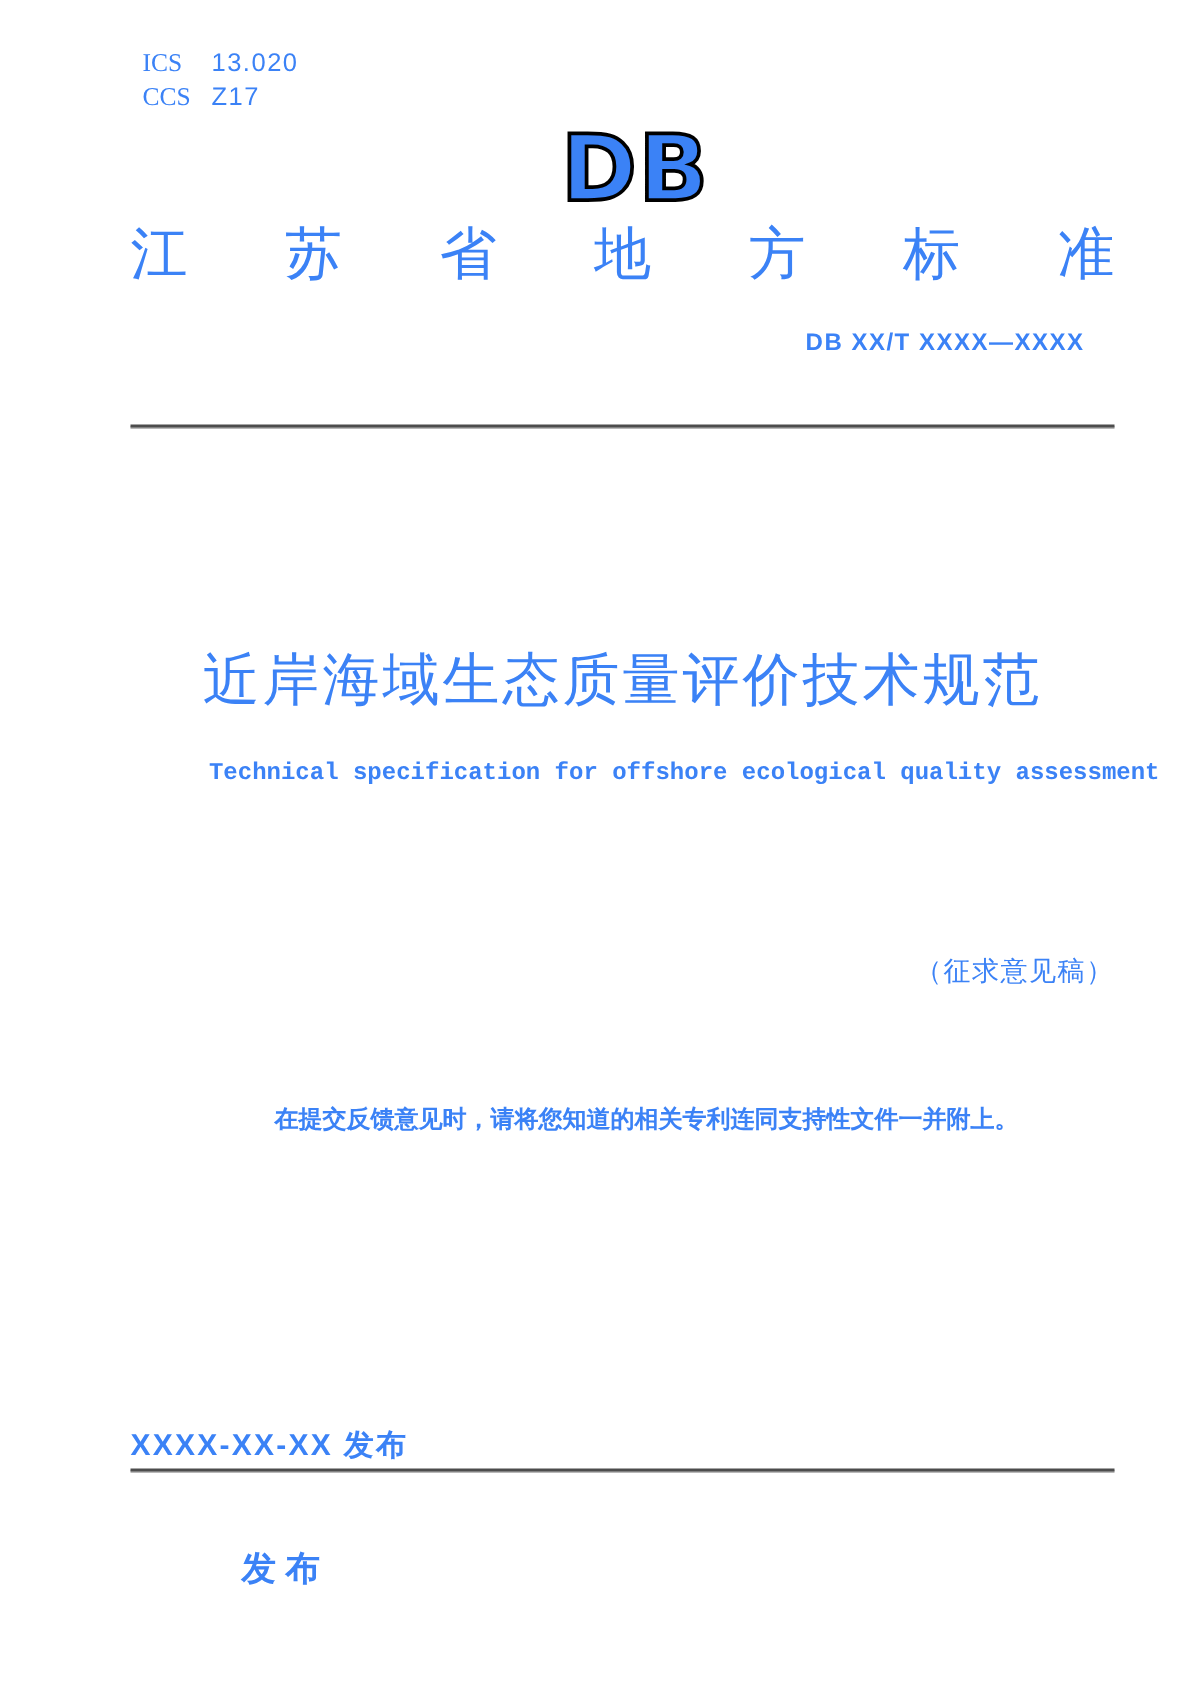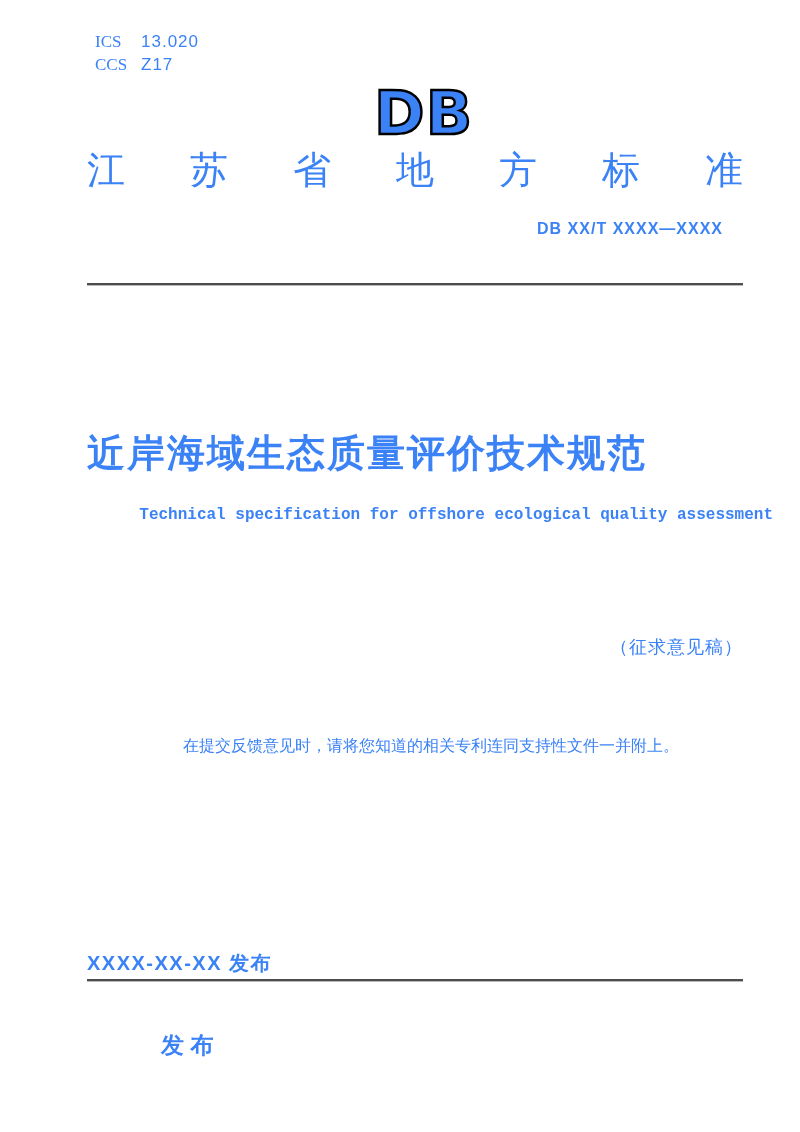--- a/index.html
+++ b/index.html
@@ -77,23 +77,23 @@
     box-shadow: 0 1px 0 #b9b9b9;
   }
   .rule-top { top: 283px; }
   .rule-bottom { top: 979px; }
 
   .title-cn {
     position: absolute;
     left: 87px;
     top: 428px;
     width: 656px;
-    text-align: left;
+    text-align: center;
     font-size: 38px;
-    font-weight: bold;
+    font-weight: normal;
     letter-spacing: 2px;
   }
 
   .title-en {
     position: absolute;
     left: 57px;
     top: 506px;
     width: 716px;
     text-align: right;
     font-family: "Liberation Mono", "DejaVu Sans Mono", monospace;
@@ -117,21 +117,21 @@
 
   .patent-note {
     position: absolute;
     left: 87px;
     top: 736px;
     width: 656px;
     text-align: center;
     padding-left: 32px;
     box-sizing: border-box;
     font-size: 16px;
-    font-weight: normal;
+    font-weight: bold;
   }
 
   .date-row {
     position: absolute;
     left: 87px;
     top: 950px;
     width: 656px;
     display: flex;
     justify-content: flex-start;
     font-size: 20px;

